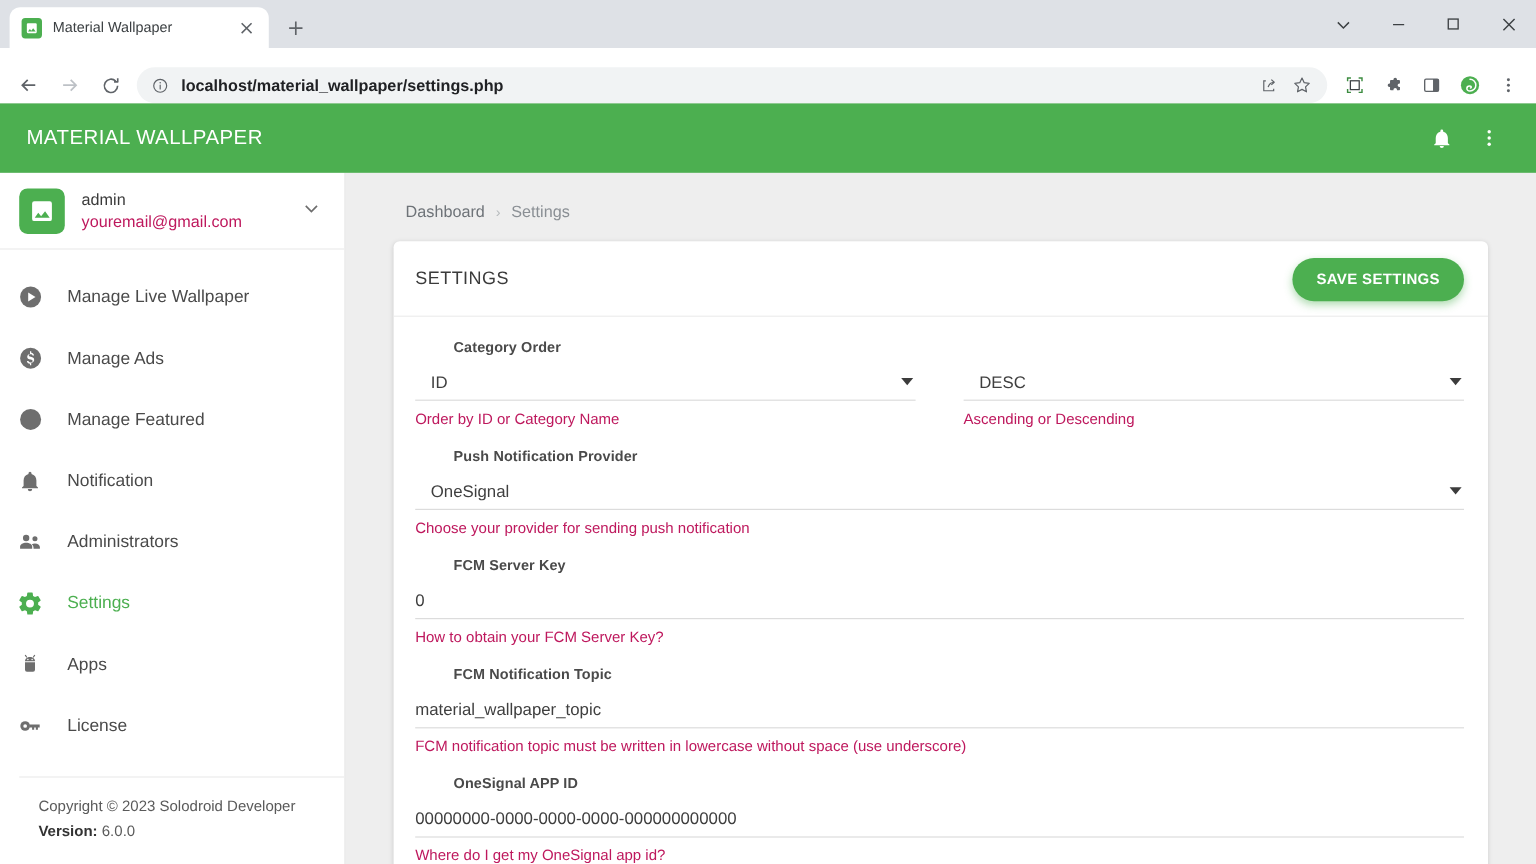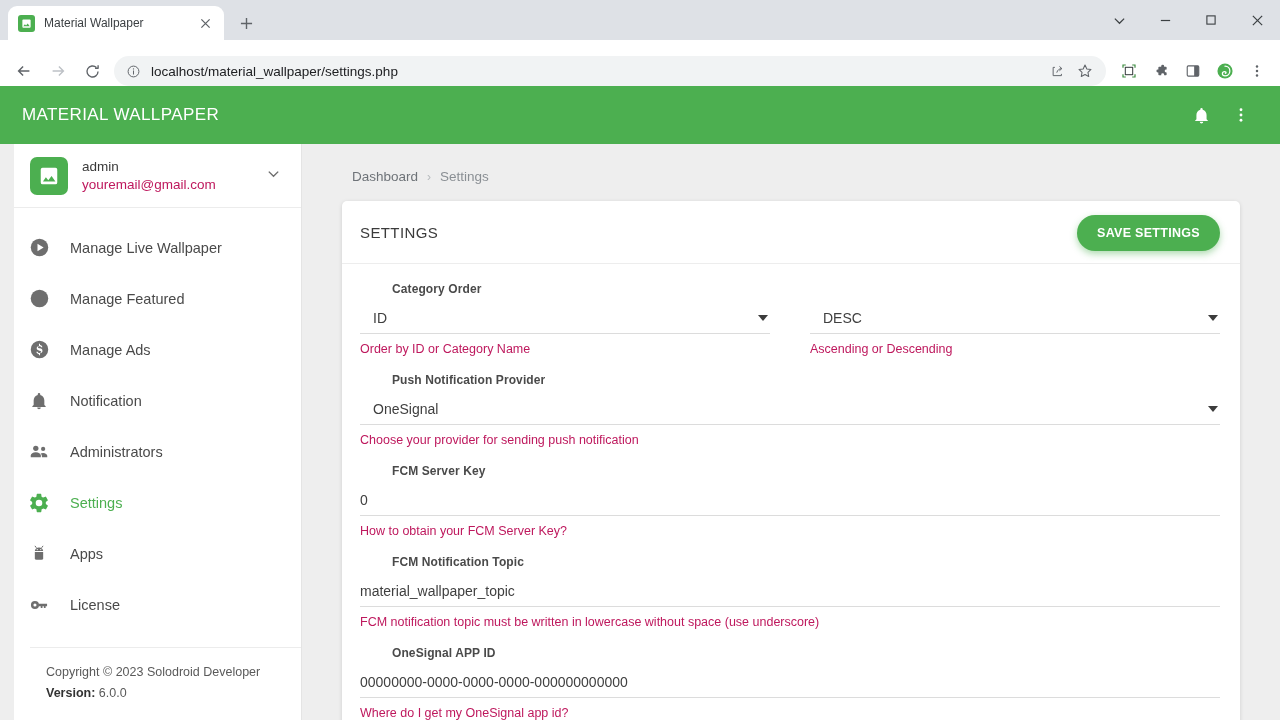--- a/index.html
+++ b/index.html
@@ -50,21 +50,21 @@
   }
   .win-btn {
     width: 46px; height: 40px;
     display: flex; align-items: center; justify-content: center;
     color: #3c4043;
   }
 
   
   .toolbar {
     height: 62px; background: #ffffff;
-    display: flex; align-items: center; padding: 0 8px; gap: 2px;
+    display: flex; align-items: center; padding: 0 8px; gap: 2px; font-weight: bold;
   }
   .nav-btn {
     width: 32px; height: 32px; border-radius: 50%;
     display: flex; align-items: center; justify-content: center;
     color: #5f6368; flex: none;
   }
   .nav-btn.disabled { color: #bdc1c6; }
   .omnibox {
     flex: 1; height: 30px; background: #f1f3f4;
     border-radius: 16px; margin: 0 6px 0 4px;
@@ -95,21 +95,21 @@
   }
   .app-title {
     font-size: 17px; letter-spacing: 0.4px; font-weight: 400;
   }
   .app-header-actions {
     margin-left: auto; display: flex; align-items: center; gap: 18px; padding-right: 6px;
   }
   .hdr-icon { width: 22px; height: 22px; display: flex; align-items: center; justify-content: center; }
 
   
-  .app-body { display: flex; height: 576px; padding-left: 14px; }
+  .app-body { display: flex; height: 576px; }
 
   
   .sidebar {
     width: 288px; background: #ffffff; flex: none;
     border-right: 1px solid #e4e4e4;
     display: flex; flex-direction: column;
     position: relative;
   }
   .user-block {
     height: 64px; display: flex; align-items: center;
@@ -383,33 +383,33 @@
                 <circle cx="12" cy="12" r="10"></circle>
                 <path d="M9.7 7.6l7 4.4-7 4.4z" fill="#ffffff"></path>
               </svg>
             </span>
             <span class="nav-label">Manage Live Wallpaper</span>
           </div>
 
           <div class="nav-item">
             <span class="nav-icon">
               <svg width="21" height="21" viewBox="0 0 24 24" fill="currentColor">
+                <path d="M12 2a10 10 0 1 0 0 20 10 10 0 0 0 0-20zm.6 15.3v1.3h-1.2v-1.3c-1.7-.2-2.8-1.2-2.9-2.7h1.5c.1.8.8 1.4 2 1.4 1.2 0 1.9-.5 1.9-1.3 0-.7-.5-1-1.9-1.4-2-.5-3.2-1.1-3.2-2.8 0-1.4 1-2.3 2.6-2.6V5.4h1.2v1.5c1.6.2 2.6 1.2 2.7 2.6h-1.5c-.1-.8-.7-1.3-1.8-1.3-1.1 0-1.7.5-1.7 1.2 0 .7.6 1 1.9 1.3 2 .5 3.2 1.1 3.2 2.9 0 1.4-1 2.4-2.8 2.7z"></path>
+              </svg>
+            </span>
+            <span class="nav-label">Manage Ads</span>
+          </div>
+
+          <div class="nav-item">
+            <span class="nav-icon">
+              <svg width="21" height="21" viewBox="0 0 24 24" fill="currentColor">
                 <circle cx="12" cy="12" r="10"></circle>
               </svg>
             </span>
             <span class="nav-label">Manage Featured</span>
-          </div>
-
-          <div class="nav-item">
-            <span class="nav-icon">
-              <svg width="21" height="21" viewBox="0 0 24 24" fill="currentColor">
-                <path d="M12 2a10 10 0 1 0 0 20 10 10 0 0 0 0-20zm.6 15.3v1.3h-1.2v-1.3c-1.7-.2-2.8-1.2-2.9-2.7h1.5c.1.8.8 1.4 2 1.4 1.2 0 1.9-.5 1.9-1.3 0-.7-.5-1-1.9-1.4-2-.5-3.2-1.1-3.2-2.8 0-1.4 1-2.3 2.6-2.6V5.4h1.2v1.5c1.6.2 2.6 1.2 2.7 2.6h-1.5c-.1-.8-.7-1.3-1.8-1.3-1.1 0-1.7.5-1.7 1.2 0 .7.6 1 1.9 1.3 2 .5 3.2 1.1 3.2 2.9 0 1.4-1 2.4-2.8 2.7z"></path>
-              </svg>
-            </span>
-            <span class="nav-label">Manage Ads</span>
           </div>
 
           <div class="nav-item">
             <span class="nav-icon">
               <svg width="20" height="20" viewBox="0 0 24 24" fill="currentColor">
                 <path d="M12 22a2.2 2.2 0 0 0 2.2-2.2H9.8A2.2 2.2 0 0 0 12 22zm6.4-5.2v-5.4c0-3.3-1.8-6-4.9-6.7v-.7a1.5 1.5 0 1 0-3 0v.7c-3.1.7-4.9 3.4-4.9 6.7v5.4L4 18.2v.9h16v-.9l-1.6-1.4z"></path>
               </svg>
             </span>
             <span class="nav-label">Notification</span>
           </div>

